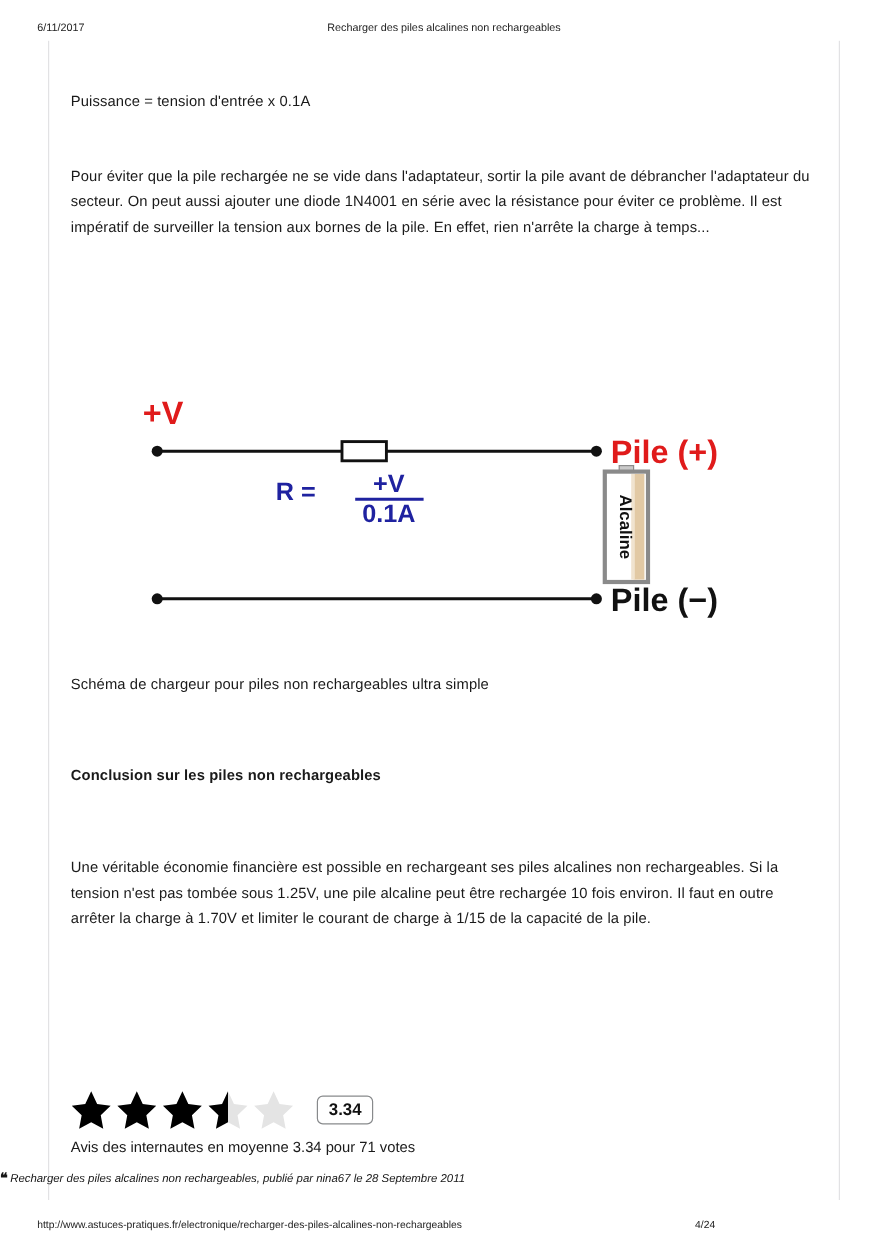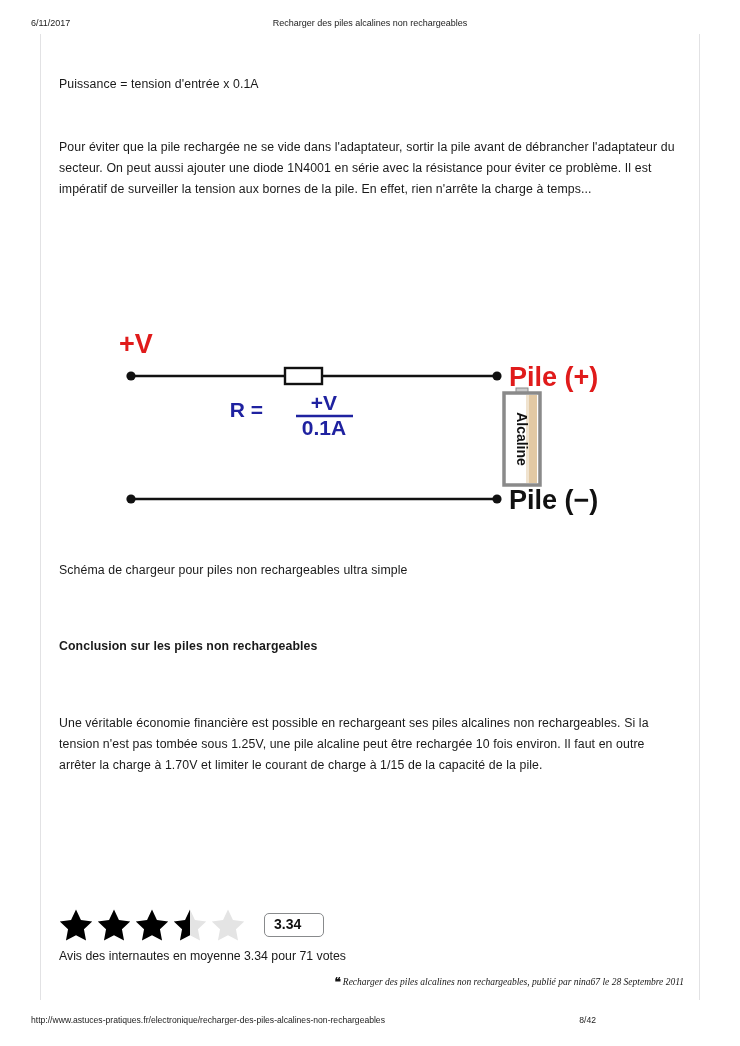--- a/index.html
+++ b/index.html
@@ -98,47 +98,46 @@
   .star {
     width: 36px;
     height: 36px;
     display: block;
     margin-right: 2px;
   }
   #score-badge {
     margin-left: 16px;
     border: 1px solid #888a8c;
     border-radius: 5px;
-    padding: 3px 22px 4px 9px;
+    padding: 3px 9px 4px 9px;
     font-size: 14px;
     font-weight: bold;
     color: #111111;
     background: #ffffff;
     line-height: 15px;
   }
 
   #votes-line {
     position: absolute;
     left: 59px;
     top: 949px;
     font-size: 12.3px;
     color: #1a1a1a;
   }
 
   #attribution {
     position: absolute;
     left: 0;
     top: 975px;
     width: 684px;
-    text-align: right;
+    text-align: left;
     font-size: 9.5px;
     font-style: italic;
     color: #161616;
     white-space: nowrap;
-    font-family: Liberation Serif, serif;
   }
   #attribution .quote-mark {
     font-style: normal;
     font-weight: bold;
     font-size: 12px;
     letter-spacing: -1px;
     margin-right: 3px;
     vertical-align: -1px;
   }
 
@@ -274,14 +273,14 @@
 </div>
 
 <div id="votes-line">Avis des internautes en moyenne 3.34 pour 71 votes</div>
 
 <div id="attribution">
   <span class="quote-mark">❝</span><span>Recharger des piles alcalines non rechargeables, publié par nina67 le 28 Septembre 2011</span>
 </div>
 
 <div id="print-footer">
   <span class="ftr-url">http://www.astuces-pratiques.fr/electronique/recharger-des-piles-alcalines-non-rechargeables</span>
-  <span class="ftr-page">8/42</span>
+  <span class="ftr-page">4/24</span>
 </div>
 
 </body></html>

